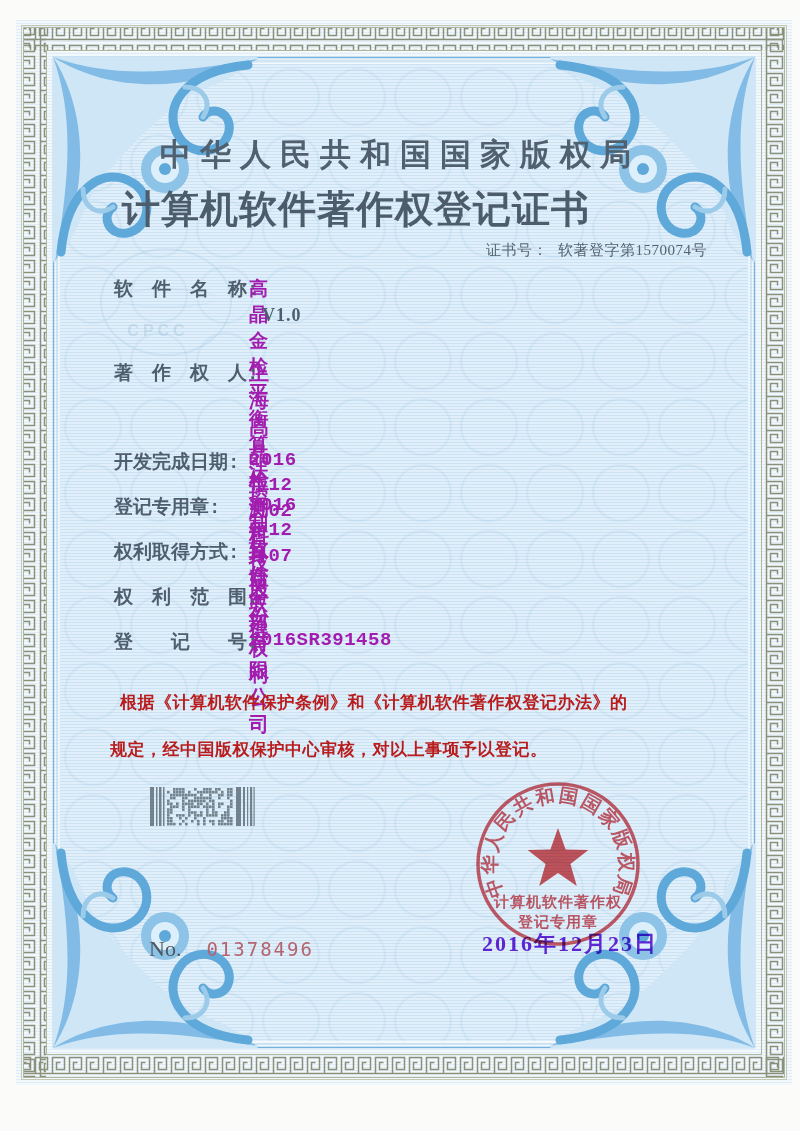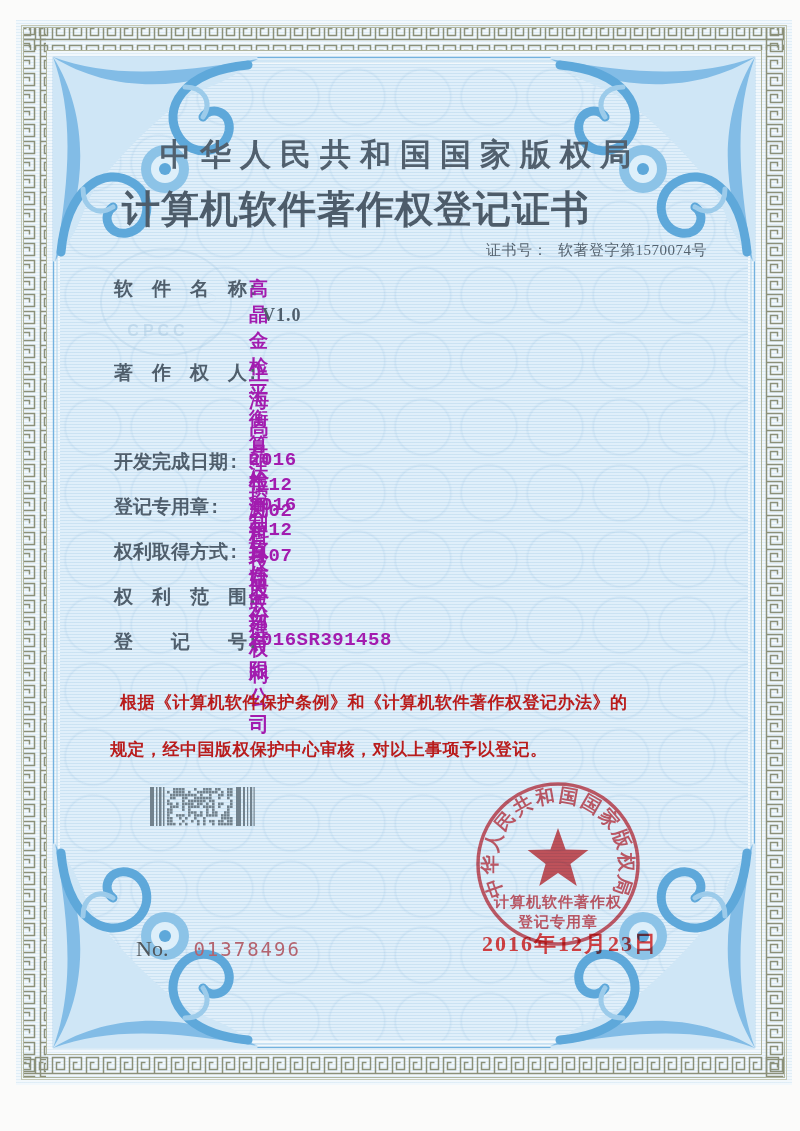--- a/index.html
+++ b/index.html
@@ -26,24 +26,24 @@
   .authority{left:0;width:800px;top:134px;text-align:center;font-size:31px;font-weight:bold;letter-spacing:9px;color:#51606e;}
   .cert-title{left:0;width:712px;top:184px;text-align:center;font-size:38px;font-weight:bold;letter-spacing:1px;color:#4d5c6a;}
   .cert-no{left:486px;top:241px;font-size:15px;color:#55636f;letter-spacing:.5px;}
   .cert-no .v{margin-left:10px;}
   .row{position:absolute;left:114px;font-size:19px;font-weight:bold;font-family:Liberation Mono, monospace;}
   .row .lbl{color:#4f5e6c;}
   .row .val{position:absolute;left:135px;top:0;color:#a21caf;letter-spacing:.5px;}
   .val2{left:234px;font-size:18px;font-weight:bold;letter-spacing:1px;}
   .stmt{font-size:17px;font-weight:bold;letter-spacing:.5px;color:#b91c1c;}
   .serial{left:136px;top:936px;font-size:22px;}
-  .serial .no-lbl{color:#51575c;}
+  .serial .no-lbl{color:#51575c;margin-left:13px;}
   .serial .no-val{font-family:"DejaVu Sans Mono",monospace;color:#b4646f;letter-spacing:2px;margin-left:25px;font-size:19px;}
   .stamp-svg{position:absolute;left:472px;top:776px;width:172px;height:176px;mix-blend-mode:multiply;opacity:.92;}
-  .stamp-date{left:482px;top:929px;font-size:22px;font-weight:bold;letter-spacing:2px;color:#ef4444;mix-blend-mode:multiply;}
+  .stamp-date{left:482px;top:929px;font-size:22px;font-weight:bold;letter-spacing:2px;color:#6d28d9;mix-blend-mode:multiply;}
   .barcode{position:absolute;left:148px;top:787px;width:120px;height:40px;opacity:.88;}
   .wm-cpcc{
     position:absolute;left:100px;top:248px;width:128px;height:104px;
     border:2px solid rgba(150,190,220,.40);border-radius:50%;
     opacity:.55;pointer-events:none;
   }
   .wm-cpcc .wm-txt{
     position:absolute;left:0;right:16px;bottom:14px;text-align:center;
     font-family:"Liberation Sans",sans-serif;font-size:16px;font-weight:bold;
     letter-spacing:4px;color:rgba(140,180,212,.55);

